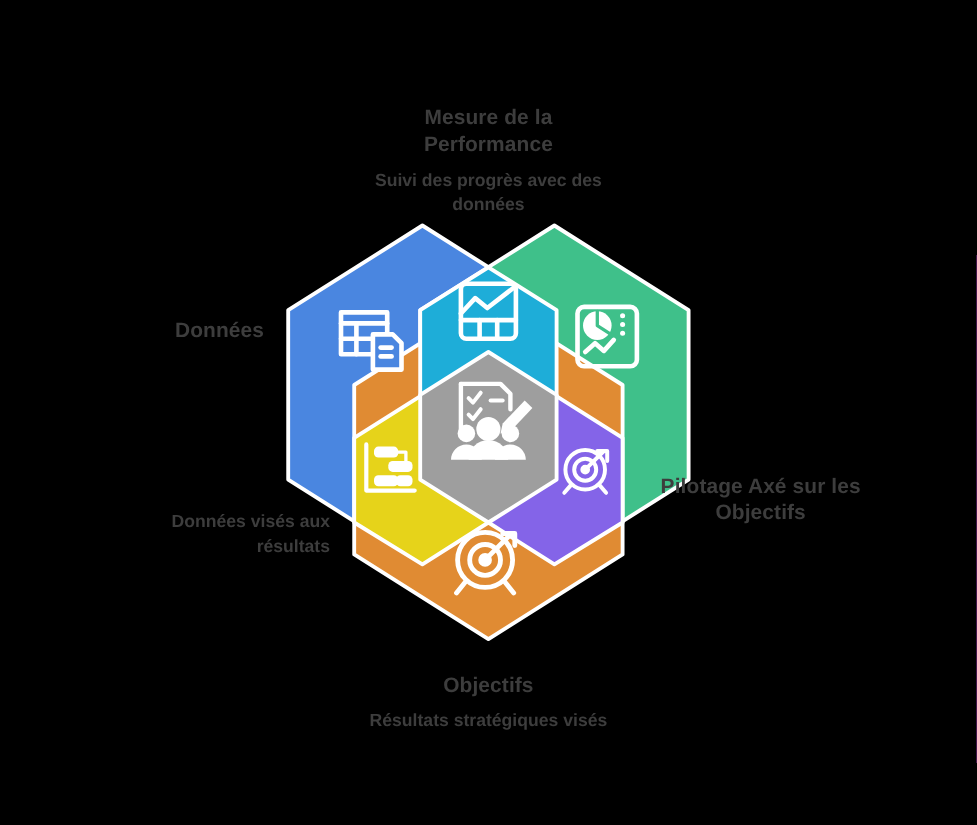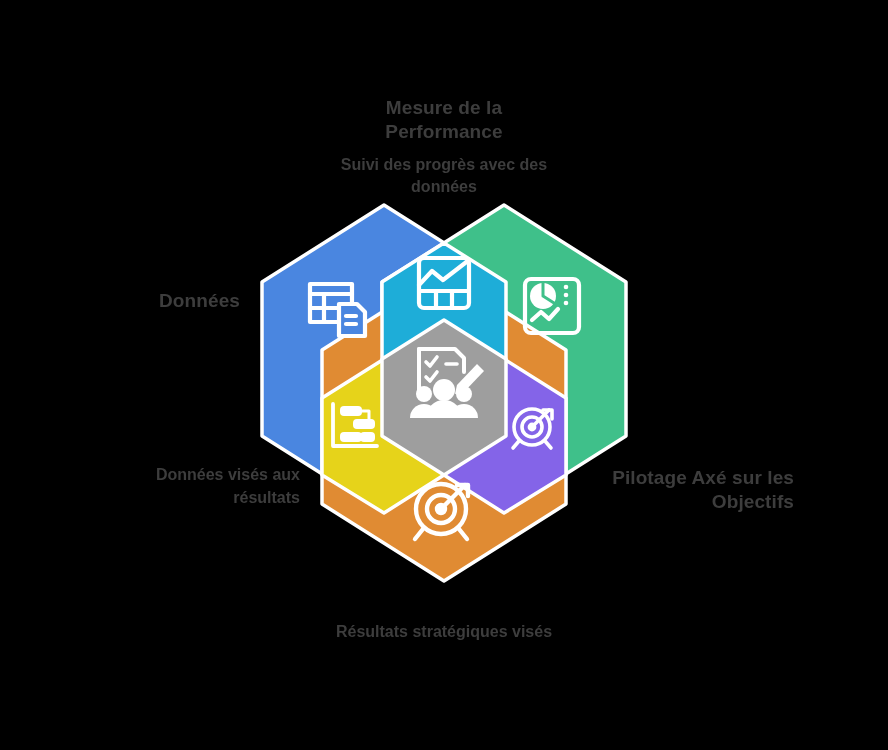--- a/index.html
+++ b/index.html
@@ -35,21 +35,21 @@
     font-size: 16px;
     font-weight: bold;
     line-height: 1.42;
     color: #3d3d3d;
     margin-top: 9px;
   }
   .lb-top     { left: 329px; top: 96px;  width: 230px; text-align: center; }
   .lb-left1   { left: 55px;  top: 246px; width: 185px; text-align: right; margin-top: 43px; }
   .lb-right1  { left: 650px; top: 246px; width: 200px; text-align: left; }
   .lb-left2   { left: 95px;  top: 455px; width: 205px; text-align: right; }
-  .lb-right2  { left: 589px; top: 466px; width: 205px; text-align: right; }
+  .lb-right2  { left: 589px; top: 431px; width: 205px; text-align: center; }
   .lb-bottom  { left: 329px; top: 612px; width: 230px; text-align: center; }
 </style>
 </head>
 <body>
 
 <div id="stage">
 
   <svg id="venn" viewBox="0 0 888 750">
     <defs>
 
@@ -167,16 +167,17 @@
 
   <div class="label-block lb-left2">
     <div class="label-sub">Données visés aux résultats</div>
   </div>
 
   <div class="label-block lb-right2">
     <div class="label-title">Pilotage Axé sur les Objectifs</div>
   </div>
 
   <div class="label-block lb-bottom">
+    <div class="label-title">Objectifs</div>
     <div class="label-sub">Résultats stratégiques visés</div>
   </div>
 
 </div>
 
 </body></html>

